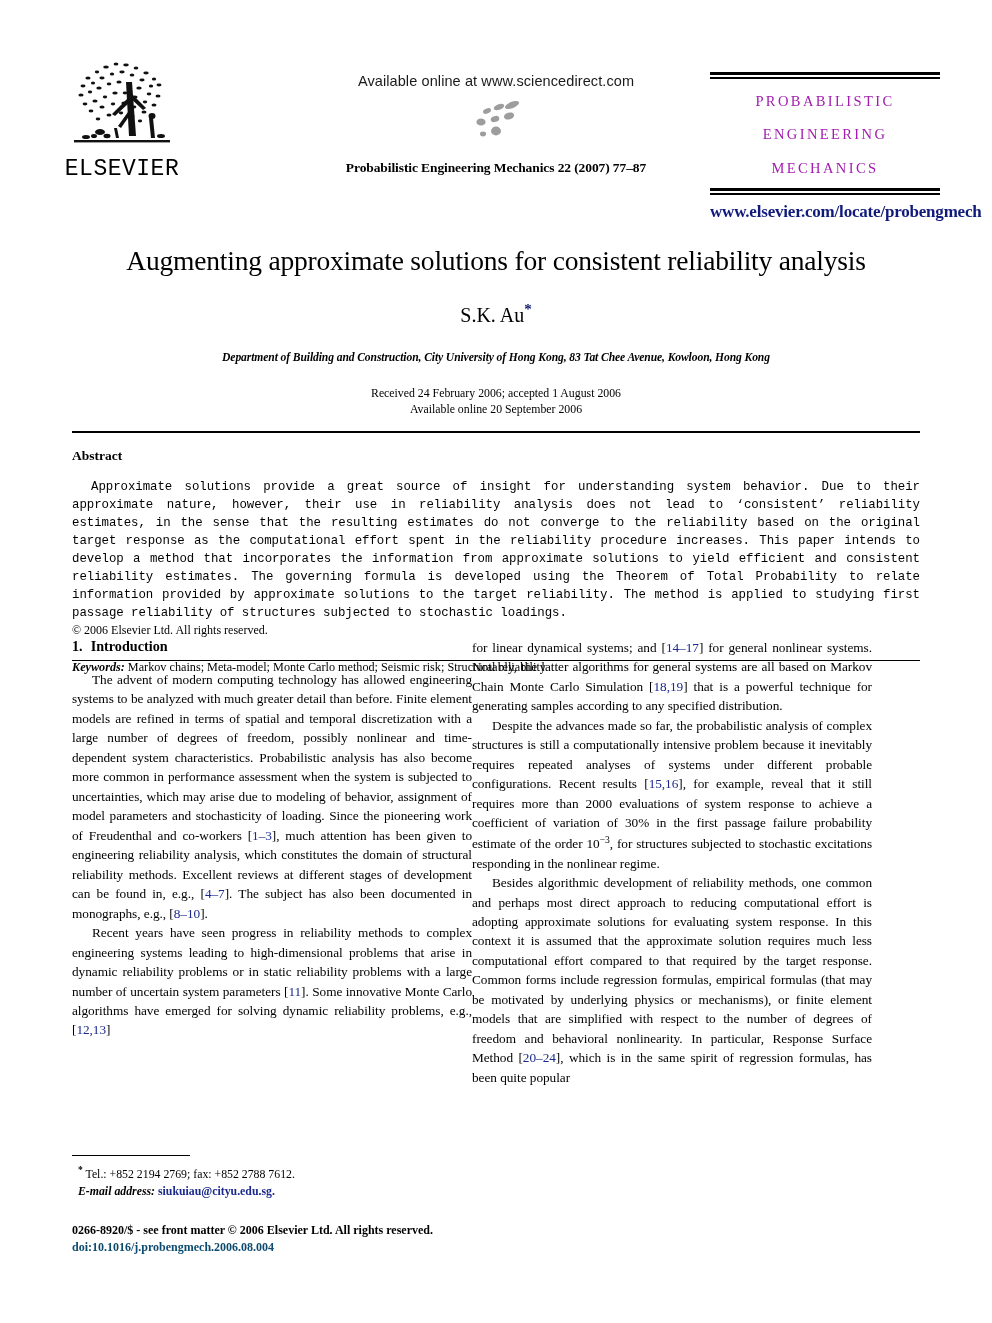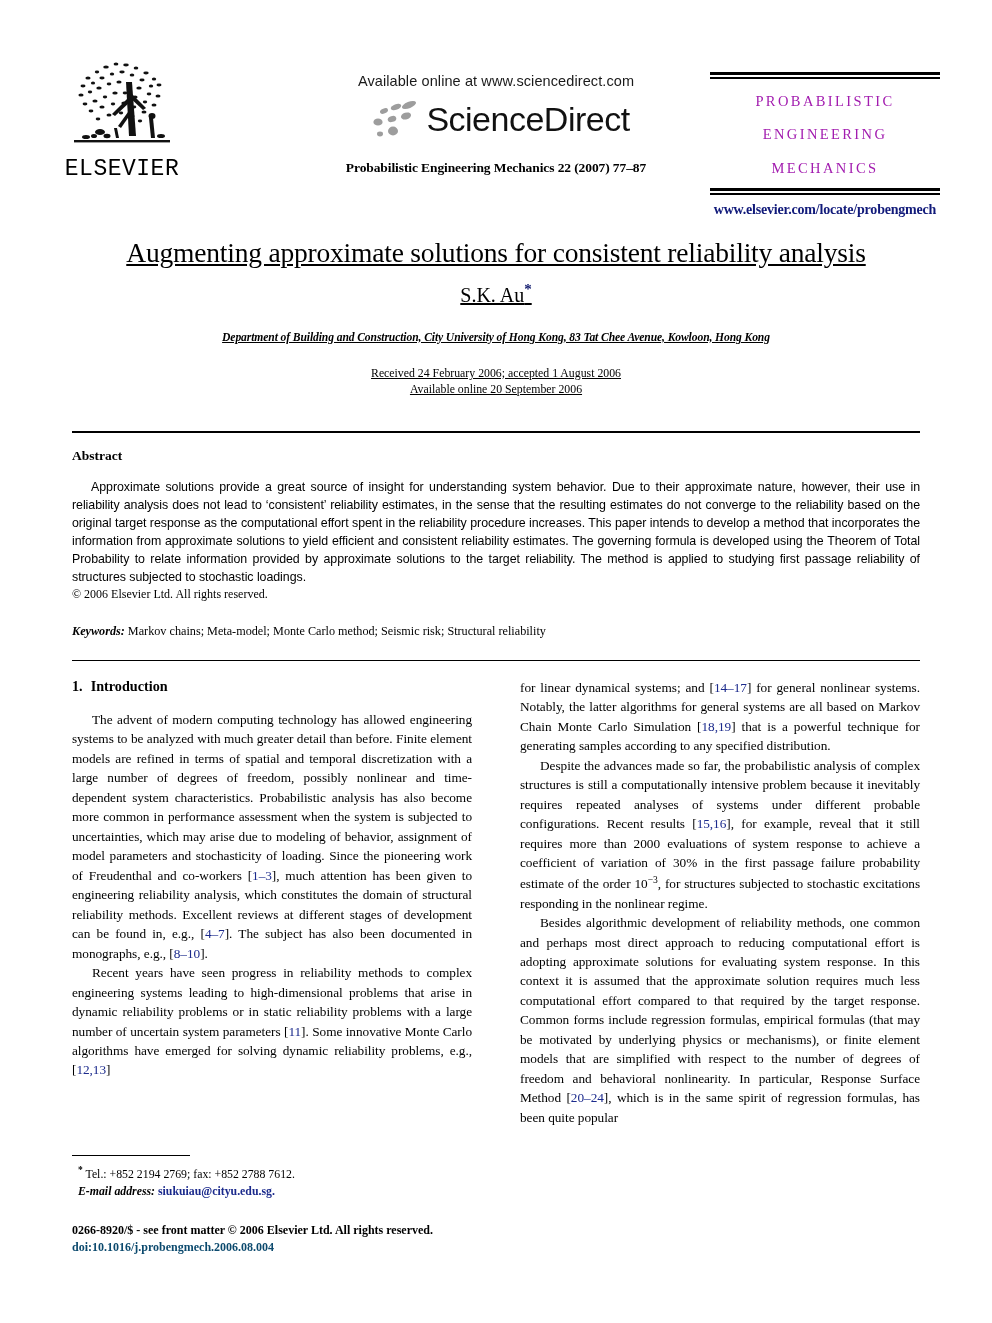--- a/index.html
+++ b/index.html
@@ -113,46 +113,45 @@
     font-size: 14.5px;
     letter-spacing: 2.4px;
     line-height: 1.55;
     margin: 11px 0 9px 0;
     color: #a21caf;
     white-space: nowrap;
   }
   .journal-url {
     margin-top: 7px;
     font-family: "Liberation Serif", "DejaVu Serif", serif;
-    font-size: 14px;
+    font-size: 17px;
     font-weight: bold;
     color: #111a7a;
     letter-spacing: -0.2px;
   }
 
   
   .title-block {
     position: absolute;
     left: 72px;
-    top: 236px;
+    top: 244px;
     width: 848px;
     text-align: center;
-    text-decoration: underline;
   }
   .paper-title {
     font-family: "Liberation Serif", "DejaVu Serif", serif;
     font-size: 27.5px;
     font-weight: normal;
     line-height: 1.2;
     margin: 0;
     color: #000;
     letter-spacing: -0.2px;
   }
   .authors {
-    margin-top: 12px;
+    margin-top: 24px;
     font-family: "Liberation Serif", "DejaVu Serif", serif;
     font-size: 20px;
     color: #000;
   }
   .author-star {
     color: #101a6e;
     font-size: 15px;
     vertical-align: super;
     font-weight: bold;
   }
@@ -189,21 +188,21 @@
     width: 848px;
   }
   .abstract-head {
     font-family: "Liberation Serif", "DejaVu Serif", serif;
     font-size: 13.5px;
     font-weight: bold;
     margin-bottom: 14px;
     color: #000;
   }
   .abstract-body {
-    font-family: Liberation Sans, sans-serif;
+    font-family: Liberation Mono, monospace;
     font-size: 12.4px;
     line-height: 1.455;
     text-align: justify;
     text-indent: 19px;
     color: #000;
     letter-spacing: -0.05px;
   }
   .abstract-copy {
     font-family: "Liberation Serif", "DejaVu Serif", serif;
     font-size: 12px;
@@ -227,24 +226,23 @@
     top: 660px;
     width: 848px;
     height: 0;
     border-top: 1.4px solid #000;
   }
 
   
   .columns {
     position: absolute;
     left: 72px;
-    top: 678px;
+    top: 638px;
     width: 848px;
     display: flex;
-    gap: 48px;
   }
   .col { width: 400px; }
   .section-head {
     font-family: "Liberation Serif", "DejaVu Serif", serif;
     font-size: 14.2px;
     font-weight: bold;
     margin: 0 0 15px 0;
     color: #000;
   }
   .section-head .num { margin-right: 8px; }
@@ -390,21 +388,20 @@
             <ellipse cx="47" cy="7" rx="7.5" ry="3.2" transform="rotate(-22 47 7)"></ellipse>
             <ellipse cx="34" cy="9" rx="5.5" ry="2.8" transform="rotate(-22 34 9)"></ellipse>
             <ellipse cx="22" cy="13" rx="4.2" ry="2.4" transform="rotate(-22 22 13)"></ellipse>
             <ellipse cx="44" cy="18" rx="5.2" ry="3.4" transform="rotate(-18 44 18)"></ellipse>
             <ellipse cx="30" cy="21" rx="4.4" ry="3" transform="rotate(-18 30 21)"></ellipse>
             <ellipse cx="16" cy="24" rx="4.6" ry="3.6"></ellipse>
             <ellipse cx="31" cy="33" rx="5" ry="4.4"></ellipse>
             <ellipse cx="18" cy="36" rx="3" ry="2.4"></ellipse>
           </g>
         </svg>
-        <span class="sd-word">ScienceDirect</span>
       </div>
       <div class="journal-ref">Probabilistic Engineering Mechanics 22 (2007) 77–87</div>
     </div>
 
     <div class="journal-block">
       <div class="rule-double-top"></div>
       <div class="journal-name">PROBABILISTIC</div>
       <div class="journal-name">ENGINEERING</div>
       <div class="journal-name">MECHANICS</div>
       <div class="rule-double-bot"></div>

